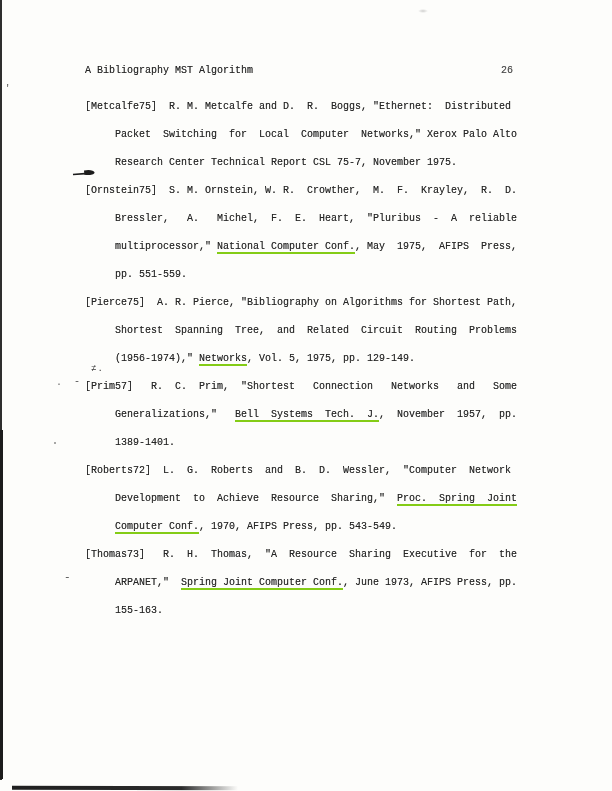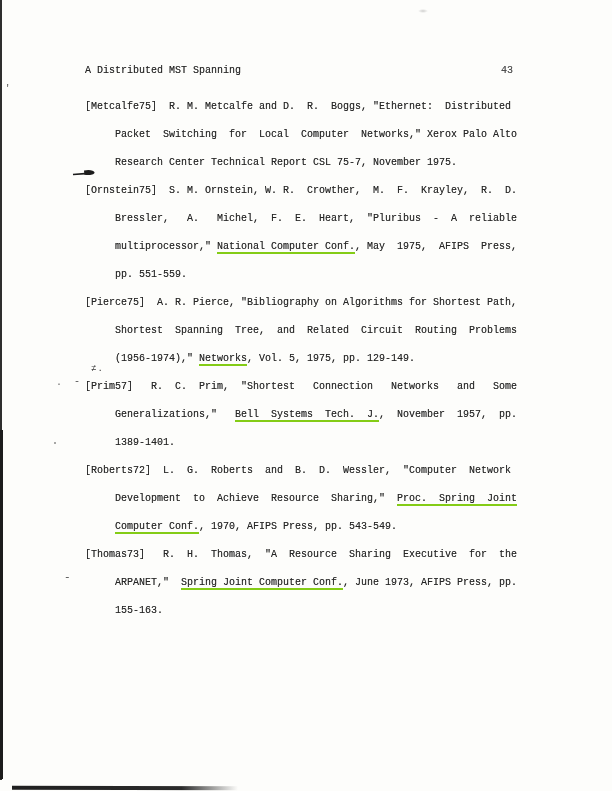--- a/index.html
+++ b/index.html
@@ -61,22 +61,22 @@
 <body>
 
 <div class="page">
 
   <div class="scan-edge-left"></div>
   <div class="scan-edge-left-thick"></div>
   <div class="scan-bottom-line"></div>
   <div class="smudge-top"></div>
 
   <header class="running-head">
-    <span class="head-title">A Distributed MST Spanning</span>
-    <span class="page-number">43</span>
+    <span class="head-title">A Bibliography MST Algorithm</span>
+    <span class="page-number">26</span>
   </header>
 
   <main class="refs" id="refs"><div class="ref-entry"><div class="ref-line"><span>[Metcalfe75]  R. M. Metcalfe and D.  R.  Boggs, "Ethernet:  Distributed</span></div><div class="ref-line"><span>     Packet  Switching  for  Local  Computer  Networks," Xerox Palo Alto</span></div><div class="ref-line"><span>     Research Center Technical Report CSL 75-7, November 1975.</span></div></div><div class="ref-entry"><div class="ref-line"><span>[Ornstein75]  S. M. Ornstein, W. R.  Crowther,  M.  F.  Krayley,  R.  D.</span></div><div class="ref-line"><span>     Bressler,   A.   Michel,  F.  E.  Heart,  "Pluribus  -  A  reliable</span></div><div class="ref-line"><span>     multiprocessor," </span><span class="u">National Computer Conf.</span><span>, May  1975,  AFIPS  Press,</span></div><div class="ref-line"><span>     pp. 551-559.</span></div></div><div class="ref-entry"><div class="ref-line"><span>[Pierce75]  A. R. Pierce, "Bibliography on Algorithms for Shortest Path,</span></div><div class="ref-line"><span>     Shortest  Spanning  Tree,  and  Related  Circuit  Routing  Problems</span></div><div class="ref-line"><span>     (1956-1974)," </span><span class="u">Networks</span><span>, Vol. 5, 1975, pp. 129-149.</span></div></div><div class="ref-entry"><div class="ref-line"><span>[Prim57]   R.  C.  Prim,  "Shortest   Connection   Networks   and   Some</span></div><div class="ref-line"><span>     Generalizations,"   </span><span class="u">Bell  Systems  Tech.  J.</span><span>,  November  1957,  pp.</span></div><div class="ref-line"><span>     1389-1401.</span></div></div><div class="ref-entry"><div class="ref-line"><span>[Roberts72]  L.  G.  Roberts  and  B.  D.  Wessler,  "Computer  Network</span></div><div class="ref-line"><span>     Development  to  Achieve  Resource  Sharing,"  </span><span class="u">Proc.  Spring  Joint</span></div><div class="ref-line"><span>     </span><span class="u">Computer Conf.</span><span>, 1970, AFIPS Press, pp. 543-549.</span></div></div><div class="ref-entry"><div class="ref-line"><span>[Thomas73]   R.  H.  Thomas,  "A  Resource  Sharing  Executive  for  the</span></div><div class="ref-line"><span>     ARPANET,"  </span><span class="u">Spring Joint Computer Conf.</span><span>, June 1973, AFIPS Press, pp.</span></div><div class="ref-line"><span>     155-163.</span></div></div></main>
 
   <span class="mark mark-top-left-speck">'</span>
 
   <svg class="arrow-mark" viewBox="0 0 24 13" xmlns="http://www.w3.org/2000/svg">
     <line x1="1" y1="8.5" x2="13" y2="7.6" stroke="#1c1c1c" stroke-width="1.6"></line>
     <path d="M12 4.6 C17.5 3.2 22 4.6 22.6 6.4 C22 8.8 16.5 9.6 12.4 8.8 Z" fill="#1c1c1c"></path>
   </svg>

